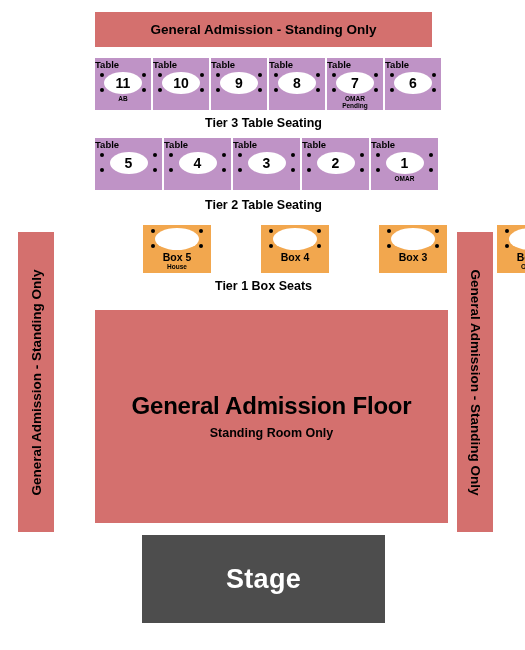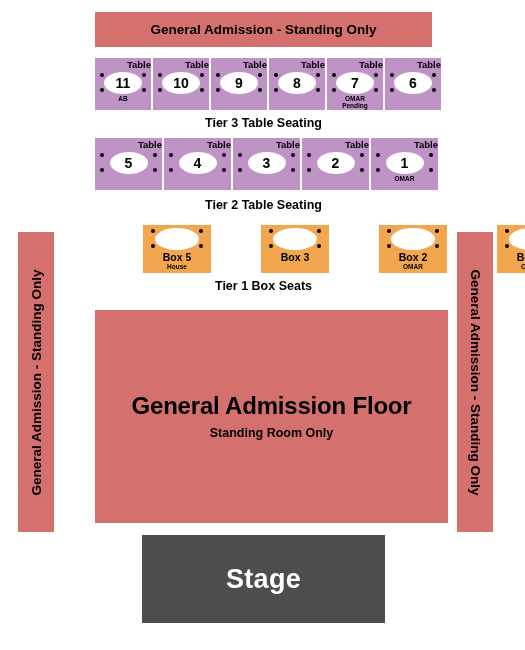--- a/index.html
+++ b/index.html
@@ -102,21 +102,21 @@
     height: 52px;
     margin-right: 2px;
     box-sizing: border-box;
   }
   .tbl:last-child { margin-right: 0; }
 
   .tbl-word {
     position: absolute;
     left: 0; right: 0;
     top: 2px;
-    text-align: right;
+    text-align: left;
     font-size: 9.5px;
     font-weight: bold;
     color: #000;
     line-height: 1;
   }
 
   .oval-wrap {
     position: absolute;
     left: 0; right: 0;
     top: 14px;
@@ -392,20 +392,30 @@
         <div class="box-sub">House</div>
       </div>
       <div class="boxc">
         <div class="box-oval-wrap">
           <div class="box-oval"></div>
           <span class="seat tl"></span>
           <span class="seat bl"></span>
           <span class="seat tr"></span>
           <span class="seat br"></span>
         </div>
+        <div class="box-label">Box 4</div>
+      </div>
+      <div class="boxc">
+        <div class="box-oval-wrap">
+          <div class="box-oval"></div>
+          <span class="seat tl"></span>
+          <span class="seat bl"></span>
+          <span class="seat tr"></span>
+          <span class="seat br"></span>
+        </div>
         <div class="box-label">Box 3</div>
       </div>
       <div class="boxc">
         <div class="box-oval-wrap">
           <div class="box-oval"></div>
           <span class="seat tl"></span>
           <span class="seat bl"></span>
           <span class="seat tr"></span>
           <span class="seat br"></span>
         </div>

